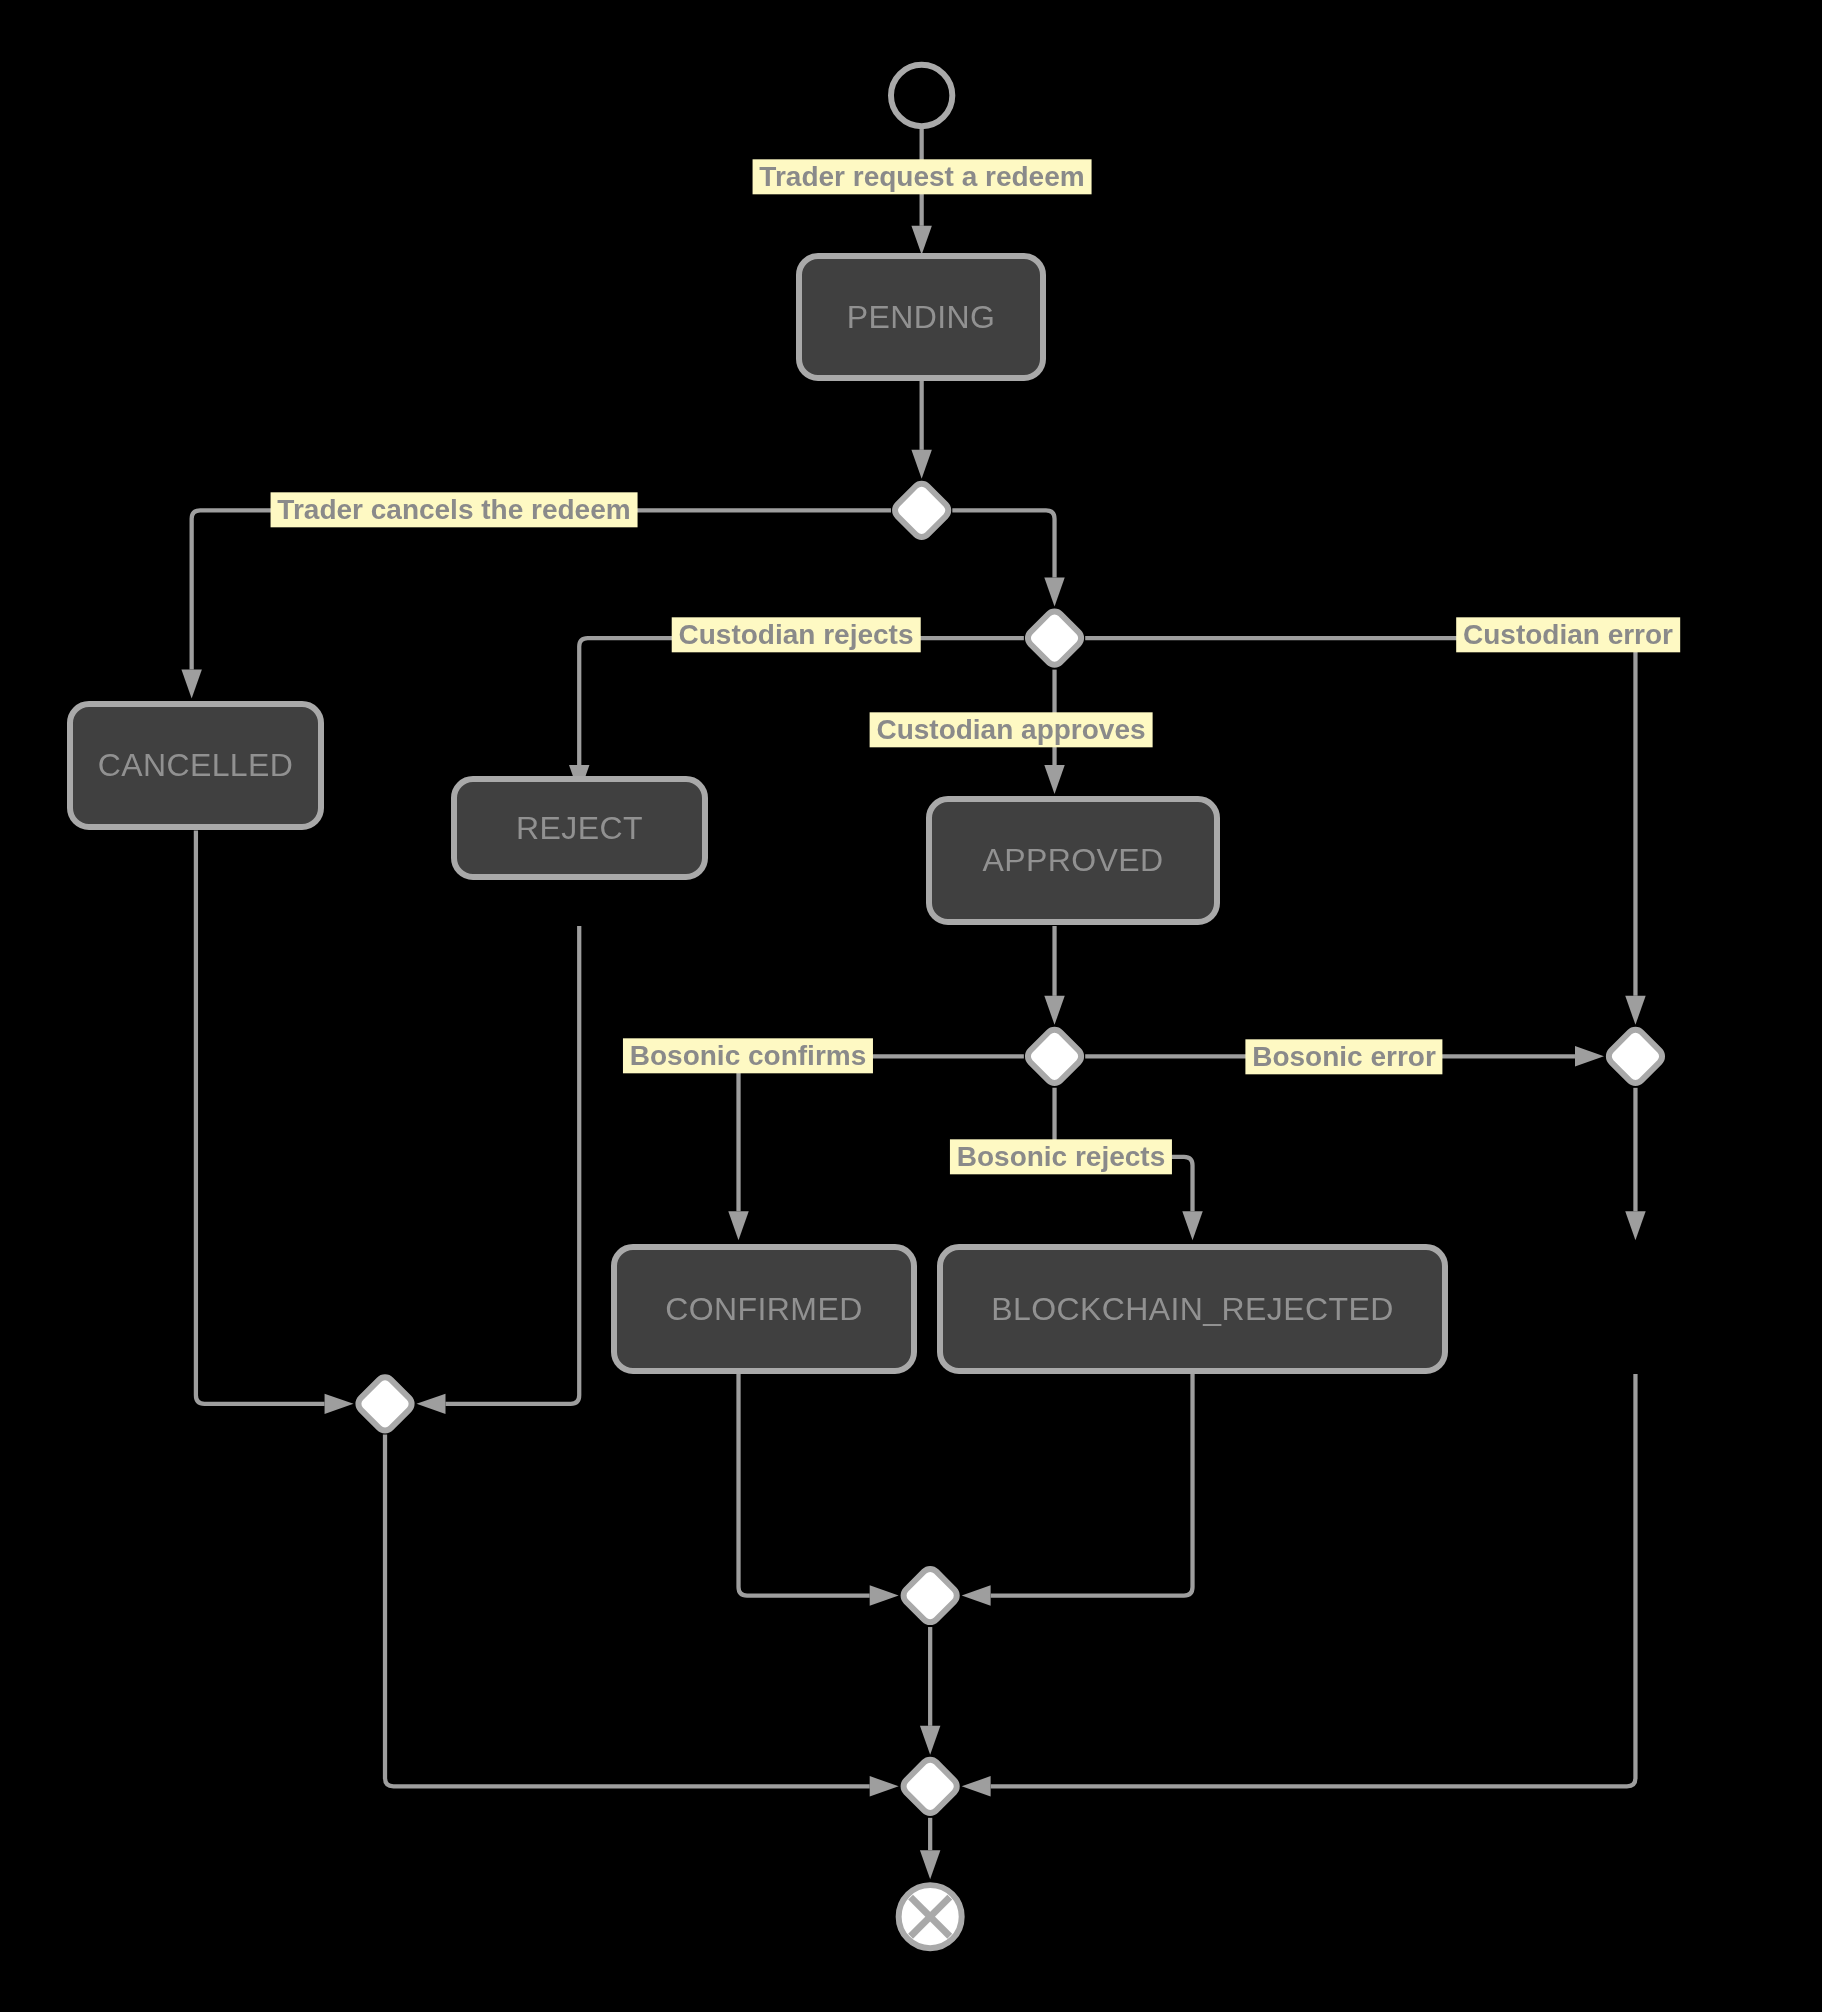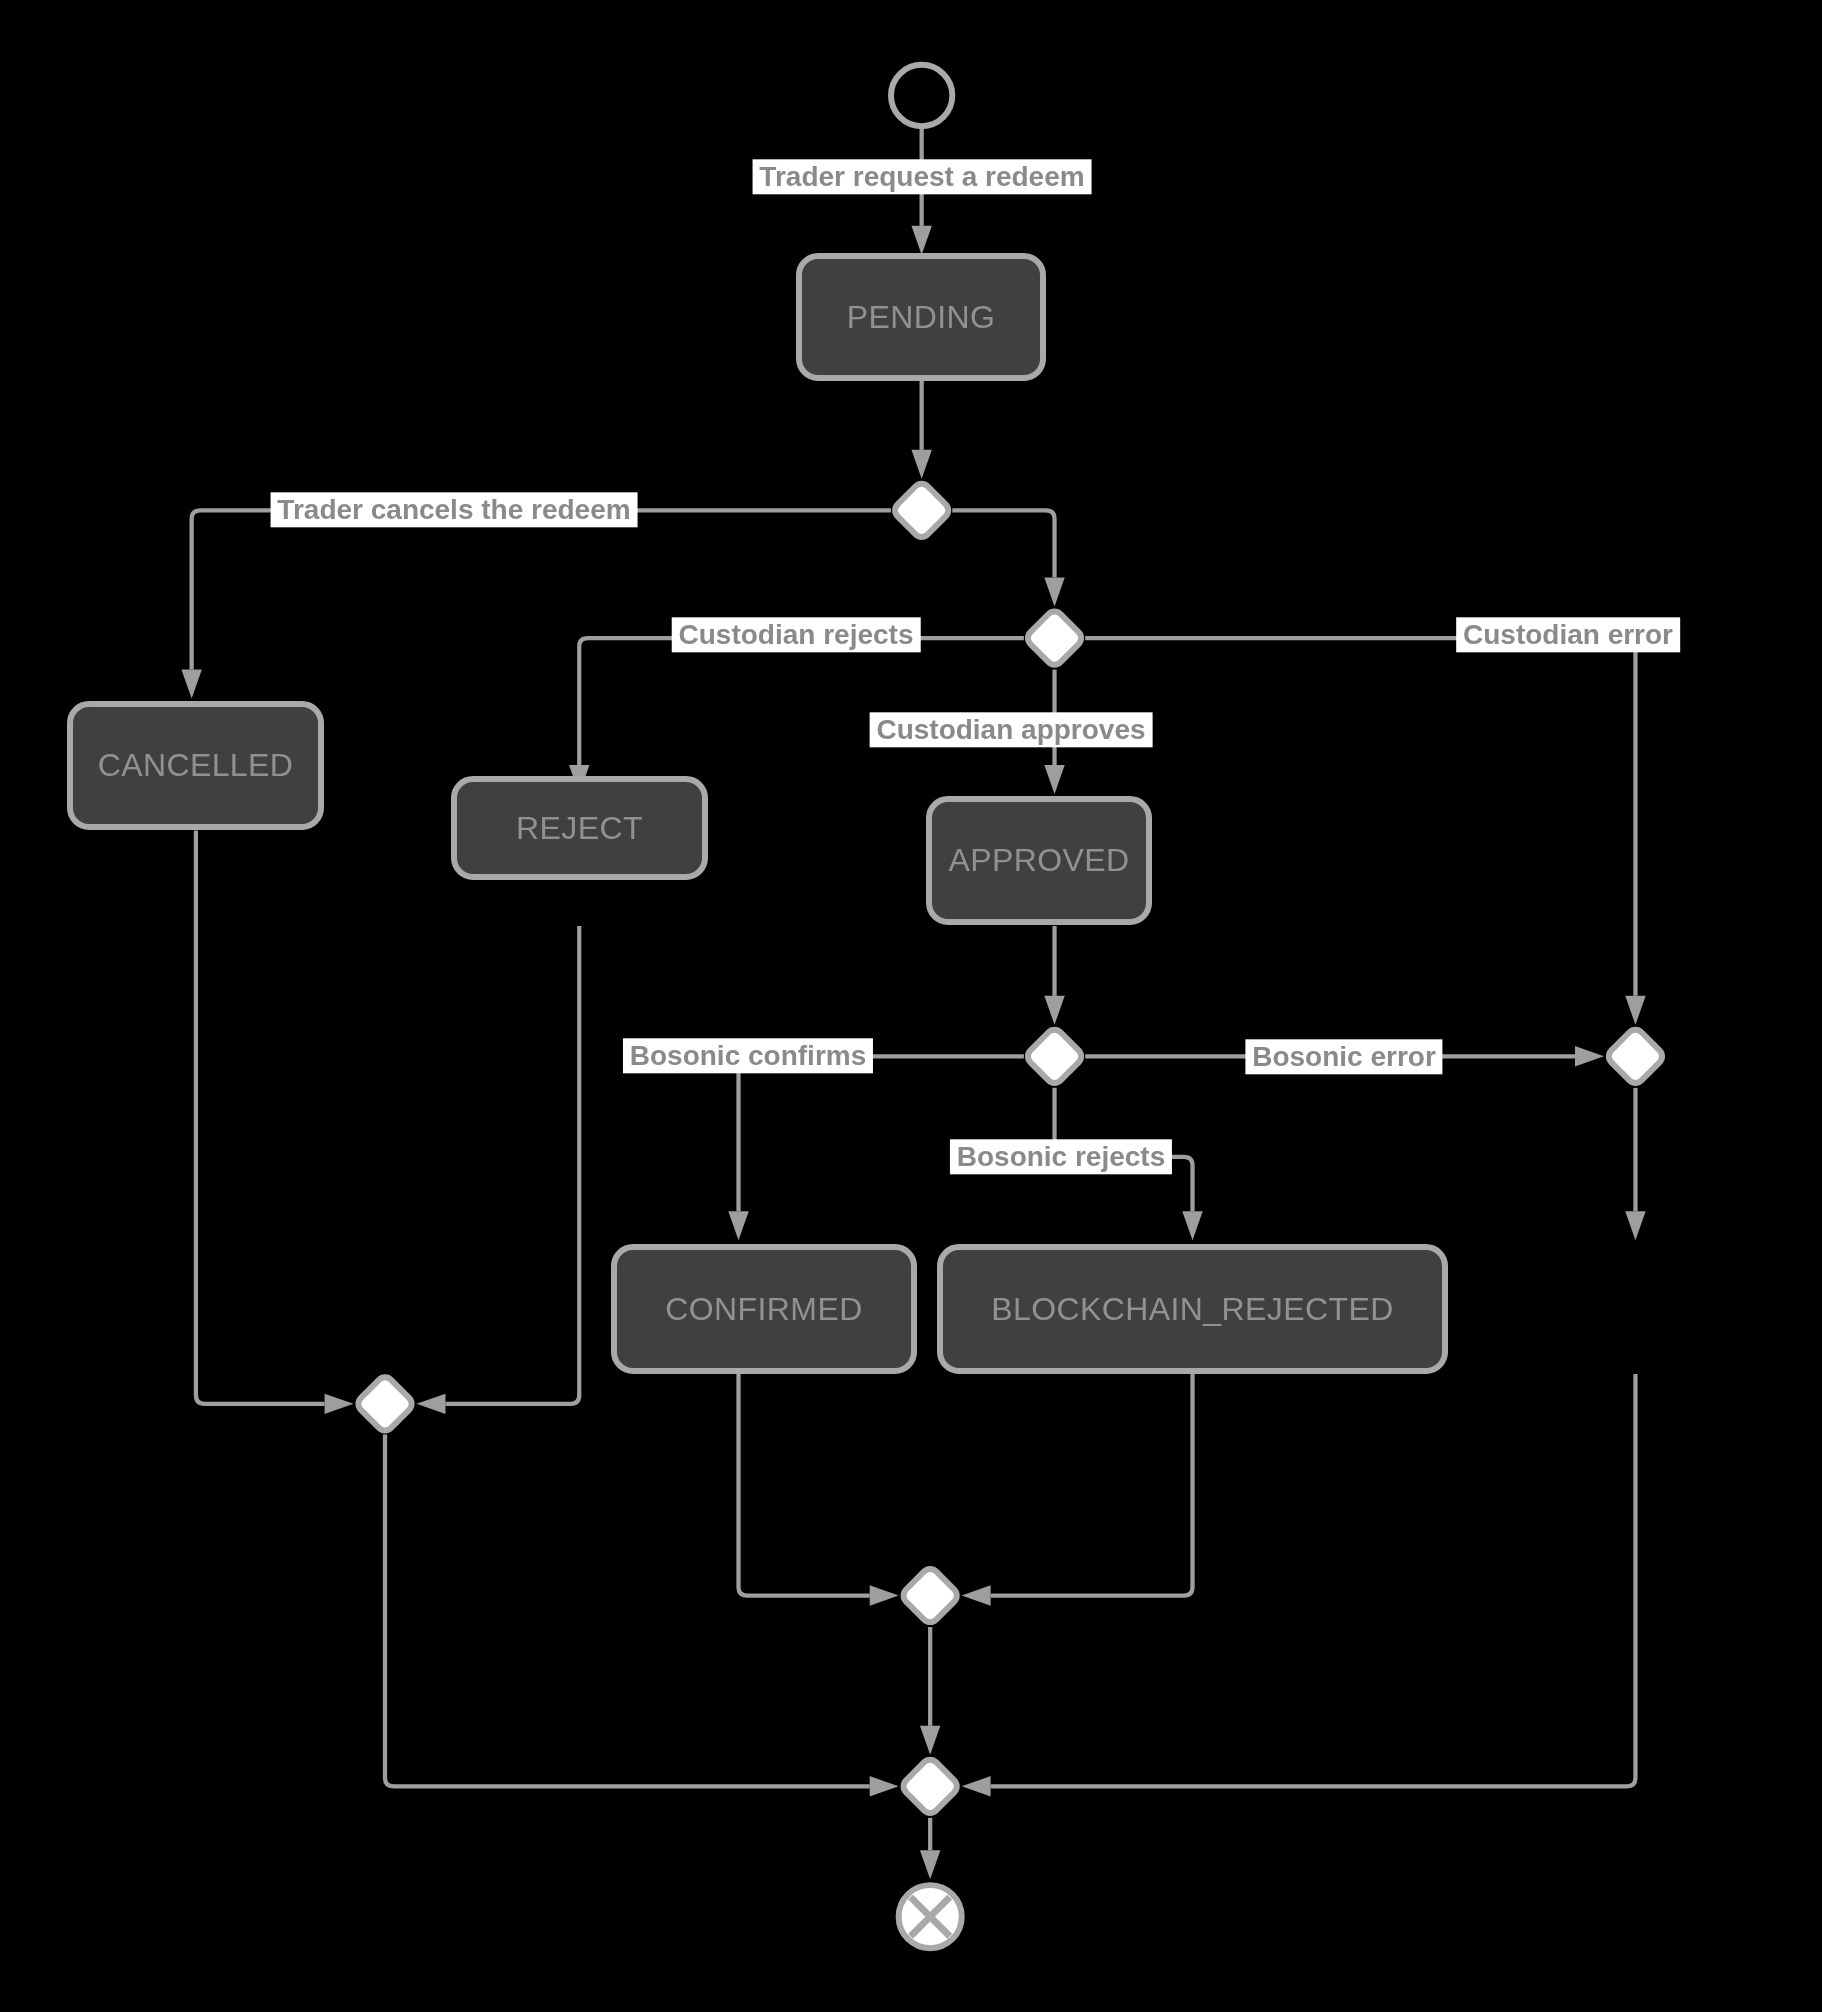--- a/index.html
+++ b/index.html
@@ -32,21 +32,21 @@
     align-items: center;
     justify-content: center;
     color: #919191;
     font-size: 32px;
     letter-spacing: 0.4px;
     white-space: nowrap;
   }
   .edge-label {
     position: absolute;
     transform: translate(-50%, -50%);
-    background: #ffffff;
+    background: #fef9c3;
     color: #8a8a8a;
     font-size: 28px;
     font-weight: bold;
     padding: 1.7px 6.8px;
     white-space: nowrap;
   }
 </style>
 </head>
 <body>
 
@@ -126,21 +126,21 @@
   </div>
 
   <div class="state" style="left:67px; top:701px; width:257px; height:129px;">
     <span>CANCELLED</span>
   </div>
 
   <div class="state" style="left:451px; top:776px; width:257px; height:104px;">
     <span>REJECT</span>
   </div>
 
-  <div class="state" style="left:926px; top:796px; width:226px; height:129px;">
+  <div class="state" style="left:926px; top:796px; width:294px; height:129px;">
     <span>APPROVED</span>
   </div>
 
   <div class="state" style="left:611px; top:1244px; width:306px; height:130px;">
     <span>CONFIRMED</span>
   </div>
 
   <div class="state" style="left:937px; top:1244px; width:511px; height:130px;justify-content:center;">
     <span>BLOCKCHAIN_REJECTED</span>
   </div>

